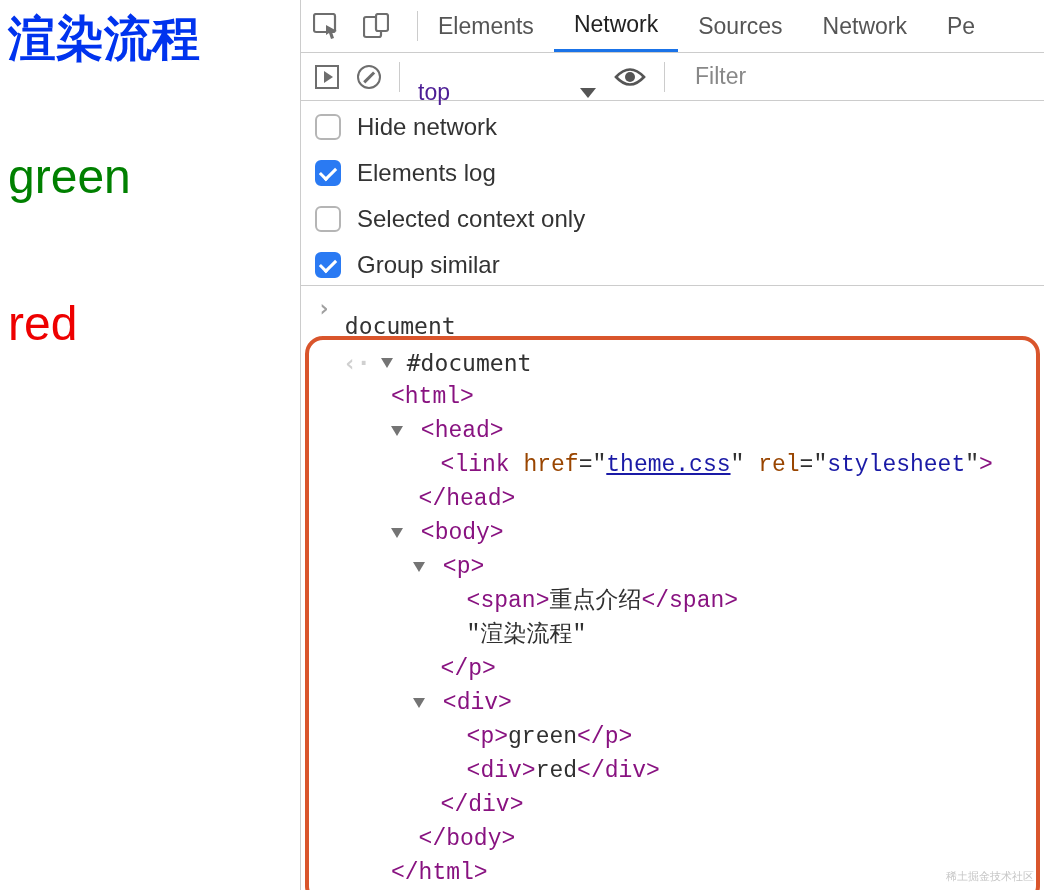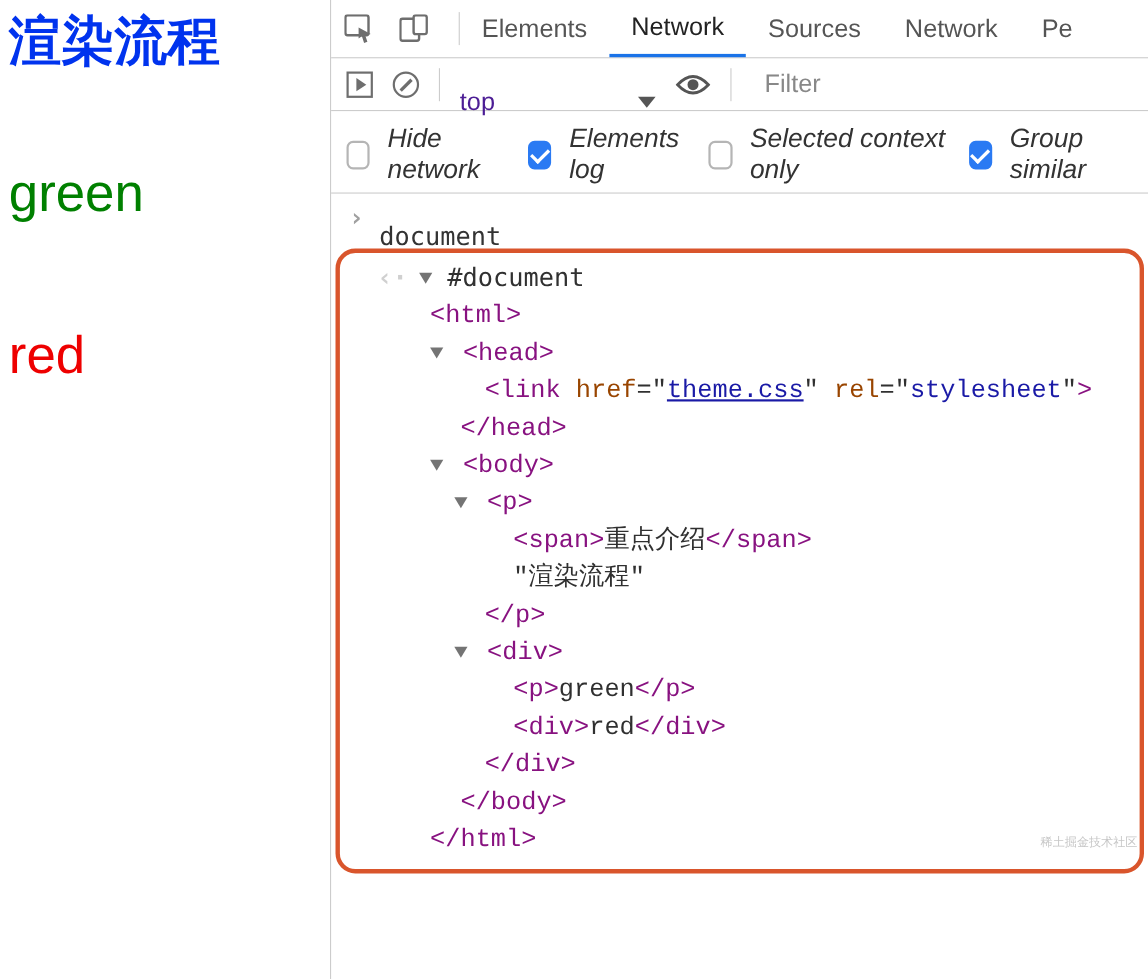--- a/index.html
+++ b/index.html
@@ -30,21 +30,21 @@
 .clear-icon { width: 24px; height: 24px; border: 2.5px solid #6e6e6e; border-radius: 50%; position: relative; }
 .clear-icon::after { content: ""; position: absolute; left: 3px; top: 9px; width: 14px; height: 2.5px; background: #6e6e6e; transform: rotate(-45deg); }
 .vsep { width: 1px; height: 30px; background: #ccc; }
 .ctx-select { display: flex; align-items: center; gap: 130px; color: #4c1d95; margin-top: 32px; }
 .ctx-caret { width: 0; height: 0; border-left: 8px solid transparent; border-right: 8px solid transparent; border-top: 10px solid #555; }
 .eye-icon svg { display: block; }
 .filter-input { flex: 1; border: none; outline: none; font-size: 23px; color: #3b82f6; padding-left: 12px; background: transparent; }
 .filter-input::placeholder { color: #888; }
 
 
-.opts { padding: 12px 14px 6px 14px; display: flex; flex-direction: row; gap: 18px; border-bottom: 1px solid #ccc; font-style: italic; }
+.opts { padding: 12px 14px 6px 14px; display: flex; flex-direction: column; gap: 18px; border-bottom: 1px solid #ccc; }
 .opt { display: flex; align-items: center; gap: 16px; font-size: 24px; color: #333; }
 .cb { width: 26px; height: 26px; border-radius: 6px; border: 2px solid #b5b5b5; background: #fff; display: flex; align-items: center; justify-content: center; }
 .cb.on { background: #2a7af3; border-color: #2a7af3; }
 .cb.on::after { content: ""; width: 7px; height: 13px; border: solid #fff; border-width: 0 3px 3px 0; transform: rotate(45deg); margin-top: -3px; }
 
 
 .console-body { flex: 1; font-family: ui-monospace, SFMono-Regular, Menlo, Consolas, monospace; font-size: 23px; line-height: 34px; position: relative; padding-top: 4px; }
 .prompt-row { display: flex; align-items: center; gap: 14px; padding-left: 16px; height: 36px; }
 .chev { color: #a0a0a0; font-weight: 700; }
 .chev.faint { color: #d0d0d0; }

